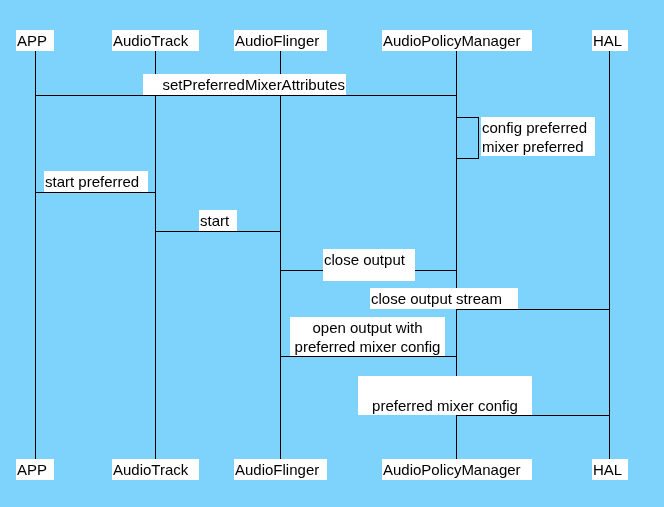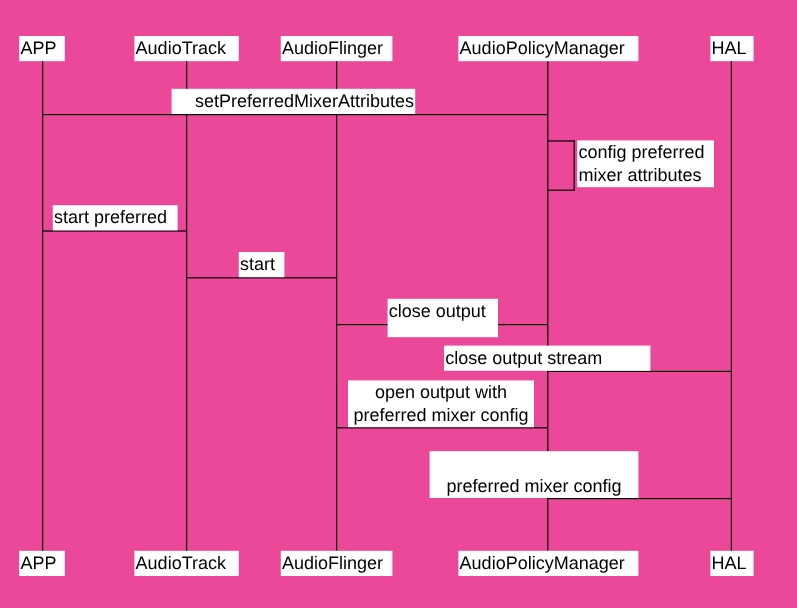--- a/index.html
+++ b/index.html
@@ -4,21 +4,21 @@
 <style>
   html, body {
     margin: 0;
     padding: 0;
     background: #000000;
   }
   #diagram {
     position: relative;
     width: 664px;
     height: 507px;
-    background: #ec4899;
+    background: #7dd3fc;
     overflow: hidden;
     font-family: "Liberation Sans", sans-serif;
     text-decoration: underline;
   }
   
   .chip {
     position: absolute;
     background: #ffffff;
     color: #000000;
     font-size: 15px;
@@ -73,29 +73,29 @@
   <div class="arrow" style="left:456px; top:415px; width:153px;"></div>
 
   <div class="chip left participant" style="left:16px; top:30px; width:38px; height:21px;">APP</div>
   <div class="chip left participant" style="left:112px; top:30px; width:87px; height:21px;">AudioTrack</div>
   <div class="chip left participant" style="left:234px; top:30px; width:93px; height:21px;">AudioFlinger</div>
   <div class="chip left participant" style="left:382px; top:30px; width:150px; height:21px;">AudioPolicyManager</div>
   <div class="chip left participant" style="left:592px; top:30px; width:36px; height:21px;">HAL</div>
 
   <div class="chip left" style="left:143px; top:74px; width:203px; height:21px;text-align:right;">setPreferredMixerAttributes</div>
 
-  <div class="chip left" style="left:481px; top:117px; width:114px; height:39px;"><span>config preferred</span><br><span>mixer attributes</span></div>
+  <div class="chip left" style="left:481px; top:117px; width:114px; height:39px;"><span>config preferred</span><br><span>mixer preferred</span></div>
 
   <div class="chip left" style="left:44px; top:171px; width:104px; height:21px;">start preferred</div>
 
   <div class="chip left" style="left:199px; top:210px; width:38px; height:21px;">start</div>
 
   <div class="chip left" style="left:323px; top:249px; width:92px; height:32px;">close output</div>
 
-  <div class="chip left" style="left:370px; top:288px; width:172px; height:21px;">close output stream</div>
+  <div class="chip left" style="left:370px; top:288px; width:148px; height:21px;">close output stream</div>
 
   <div class="chip center" style="left:290px; top:317px; width:155px; height:39px;"><span>open output with</span><br><span>preferred mixer config</span></div>
 
   <div class="chip center" style="left:358px; top:376px; width:174px; height:39px;"><br><span>preferred mixer config</span></div>
 
   <div class="chip left participant" style="left:16px; top:459px; width:38px; height:21px;">APP</div>
   <div class="chip left participant" style="left:112px; top:459px; width:87px; height:21px;">AudioTrack</div>
   <div class="chip left participant" style="left:234px; top:459px; width:93px; height:21px;">AudioFlinger</div>
   <div class="chip left participant" style="left:382px; top:459px; width:150px; height:21px;">AudioPolicyManager</div>
   <div class="chip left participant" style="left:592px; top:459px; width:36px; height:21px;">HAL</div>

